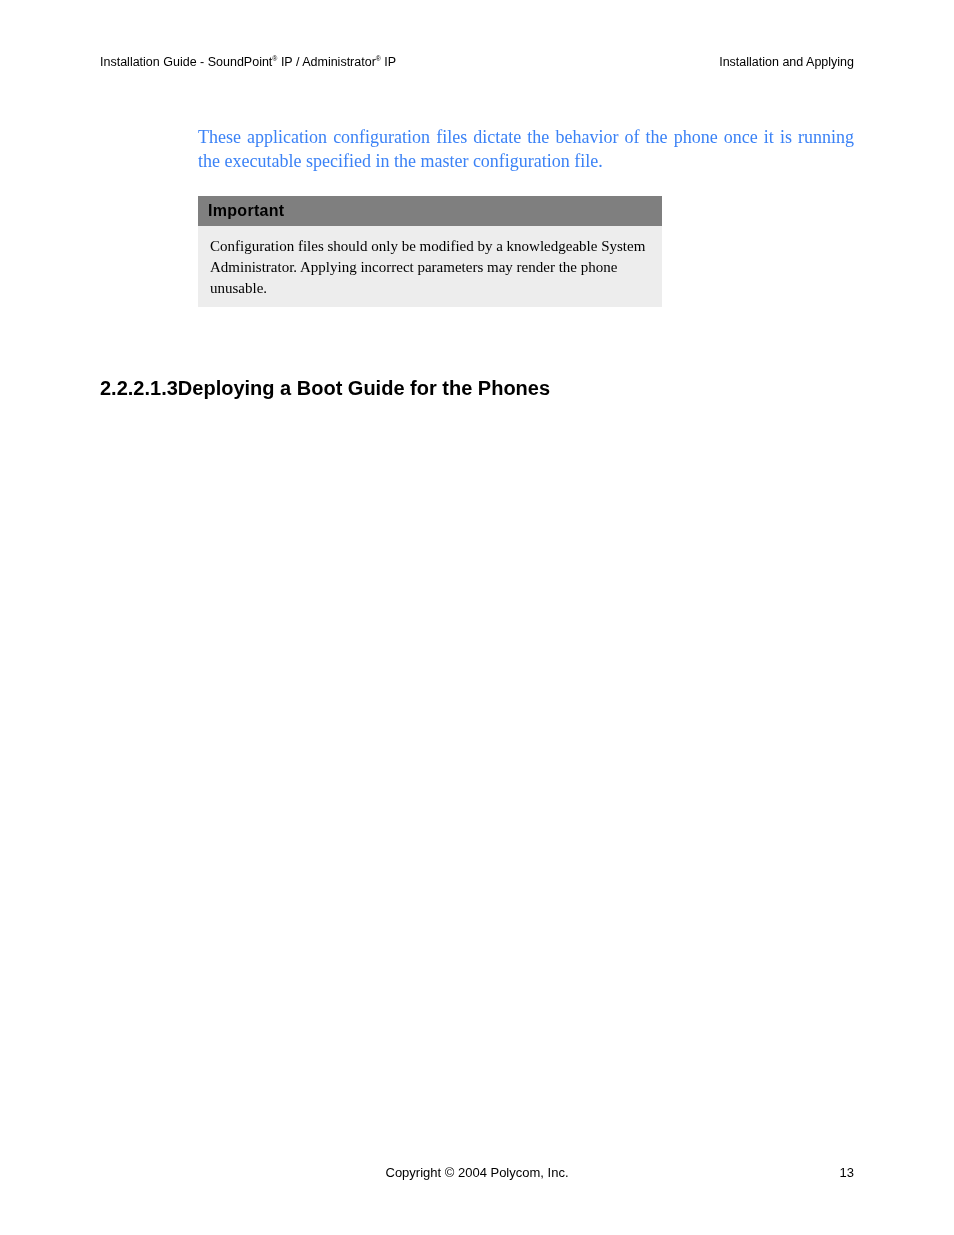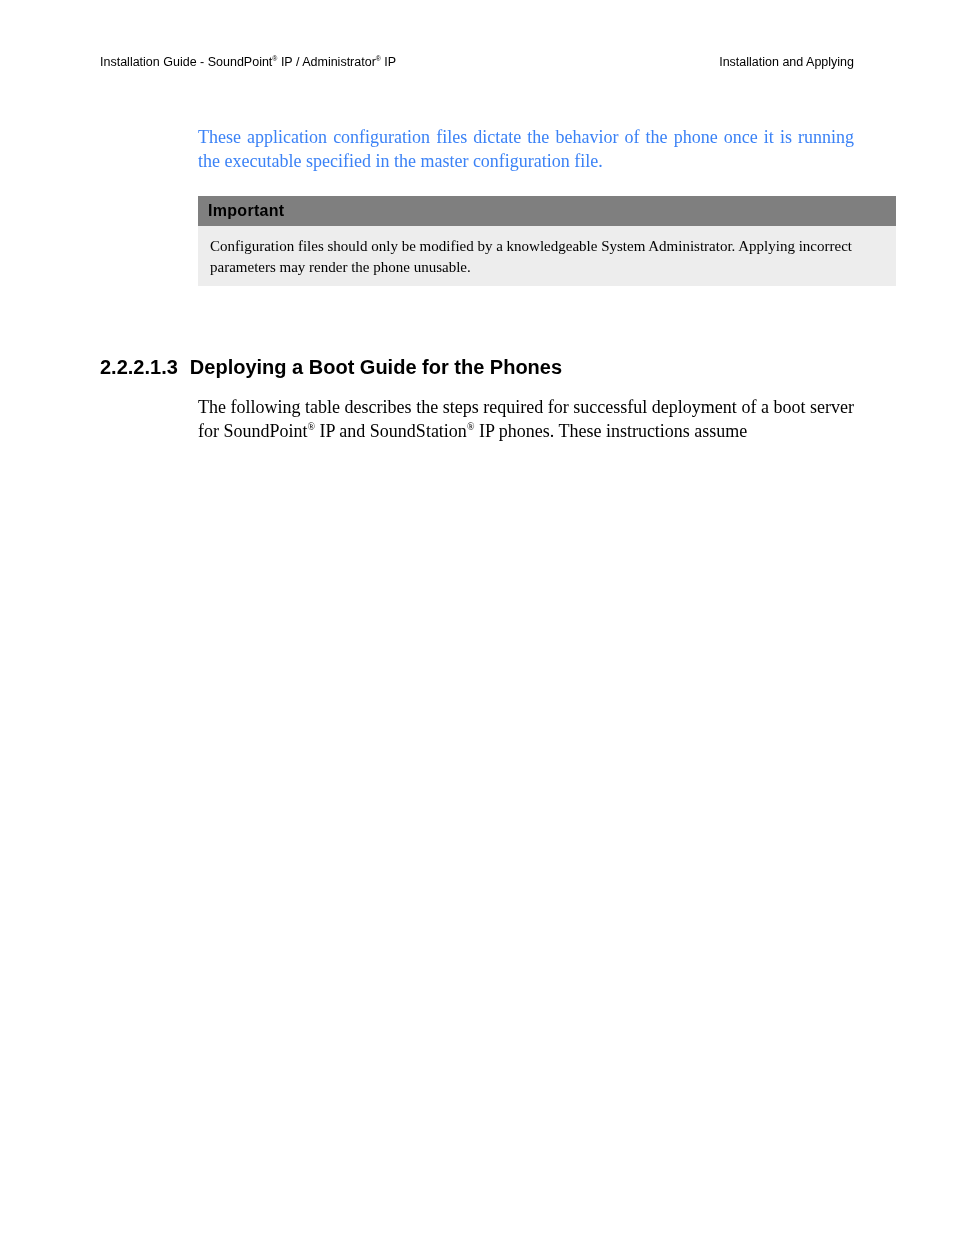--- a/index.html
+++ b/index.html
@@ -35,21 +35,21 @@
       margin-left: 98px;
     }
     .body-p1 {
       font-size: 18px;
       line-height: 1.35;
       color: #3b82f6;
       margin-bottom: 22px;
       text-align: justify;
     }
     .callout-box {
-      width: 698px;
+      width: 464px;
     }
     .callout-head {
       background: #7f7f7f;
       color: #000;
       font-family: 'Arial Narrow', Arial, sans-serif;
       font-weight: bold;
       font-size: 16px;
       letter-spacing: 0.3px;
       padding: 6px 10px 6px 10px;
     }
@@ -63,21 +63,20 @@
     }
     .section-heading {
       font-family: 'Trebuchet MS', 'Arial Black', Arial, sans-serif;
       font-weight: bold;
       font-size: 20px;
       color: #000;
       margin-top: 70px;
       margin-bottom: 16px;
     }
     .section-heading .num {
-      margin-right: 12px;
     }
     .body-p2 {
       font-size: 18px;
       line-height: 1.35;
       color: #000;
       text-align: justify;
     }
     .footer-row {
       position: absolute;
       bottom: 55px;
@@ -114,20 +113,20 @@
     <div class="callout-box">
       <div class="callout-head">Important</div>
       <div class="callout-body">Configuration files should only be modified by a knowledgeable System Administrator. Applying incorrect parameters may render the phone unusable.</div>
     </div>
   </div>
 
   <h2 class="section-heading">
     <span class="num">2.2.2.1.3</span><span>Deploying a Boot Guide for the Phones</span>
   </h2>
 
-  <div class="body-indent">
-    <p class="body-p2">
-      <span>The following table describes the steps required for successful deployment of a boot server for SoundPoint</span><sup>®</sup><span> IP and SoundStation</span><sup>®</sup><span> IP phones.  These instructions assume</span>
-    </p>
+
+  <div class="footer-row">
+    <span></span>
+    <span class="footer-center">Copyright © 2004 Polycom, Inc.</span>
+    <span>13</span>
   </div>
-
 
 </div>
 
 </body></html>

